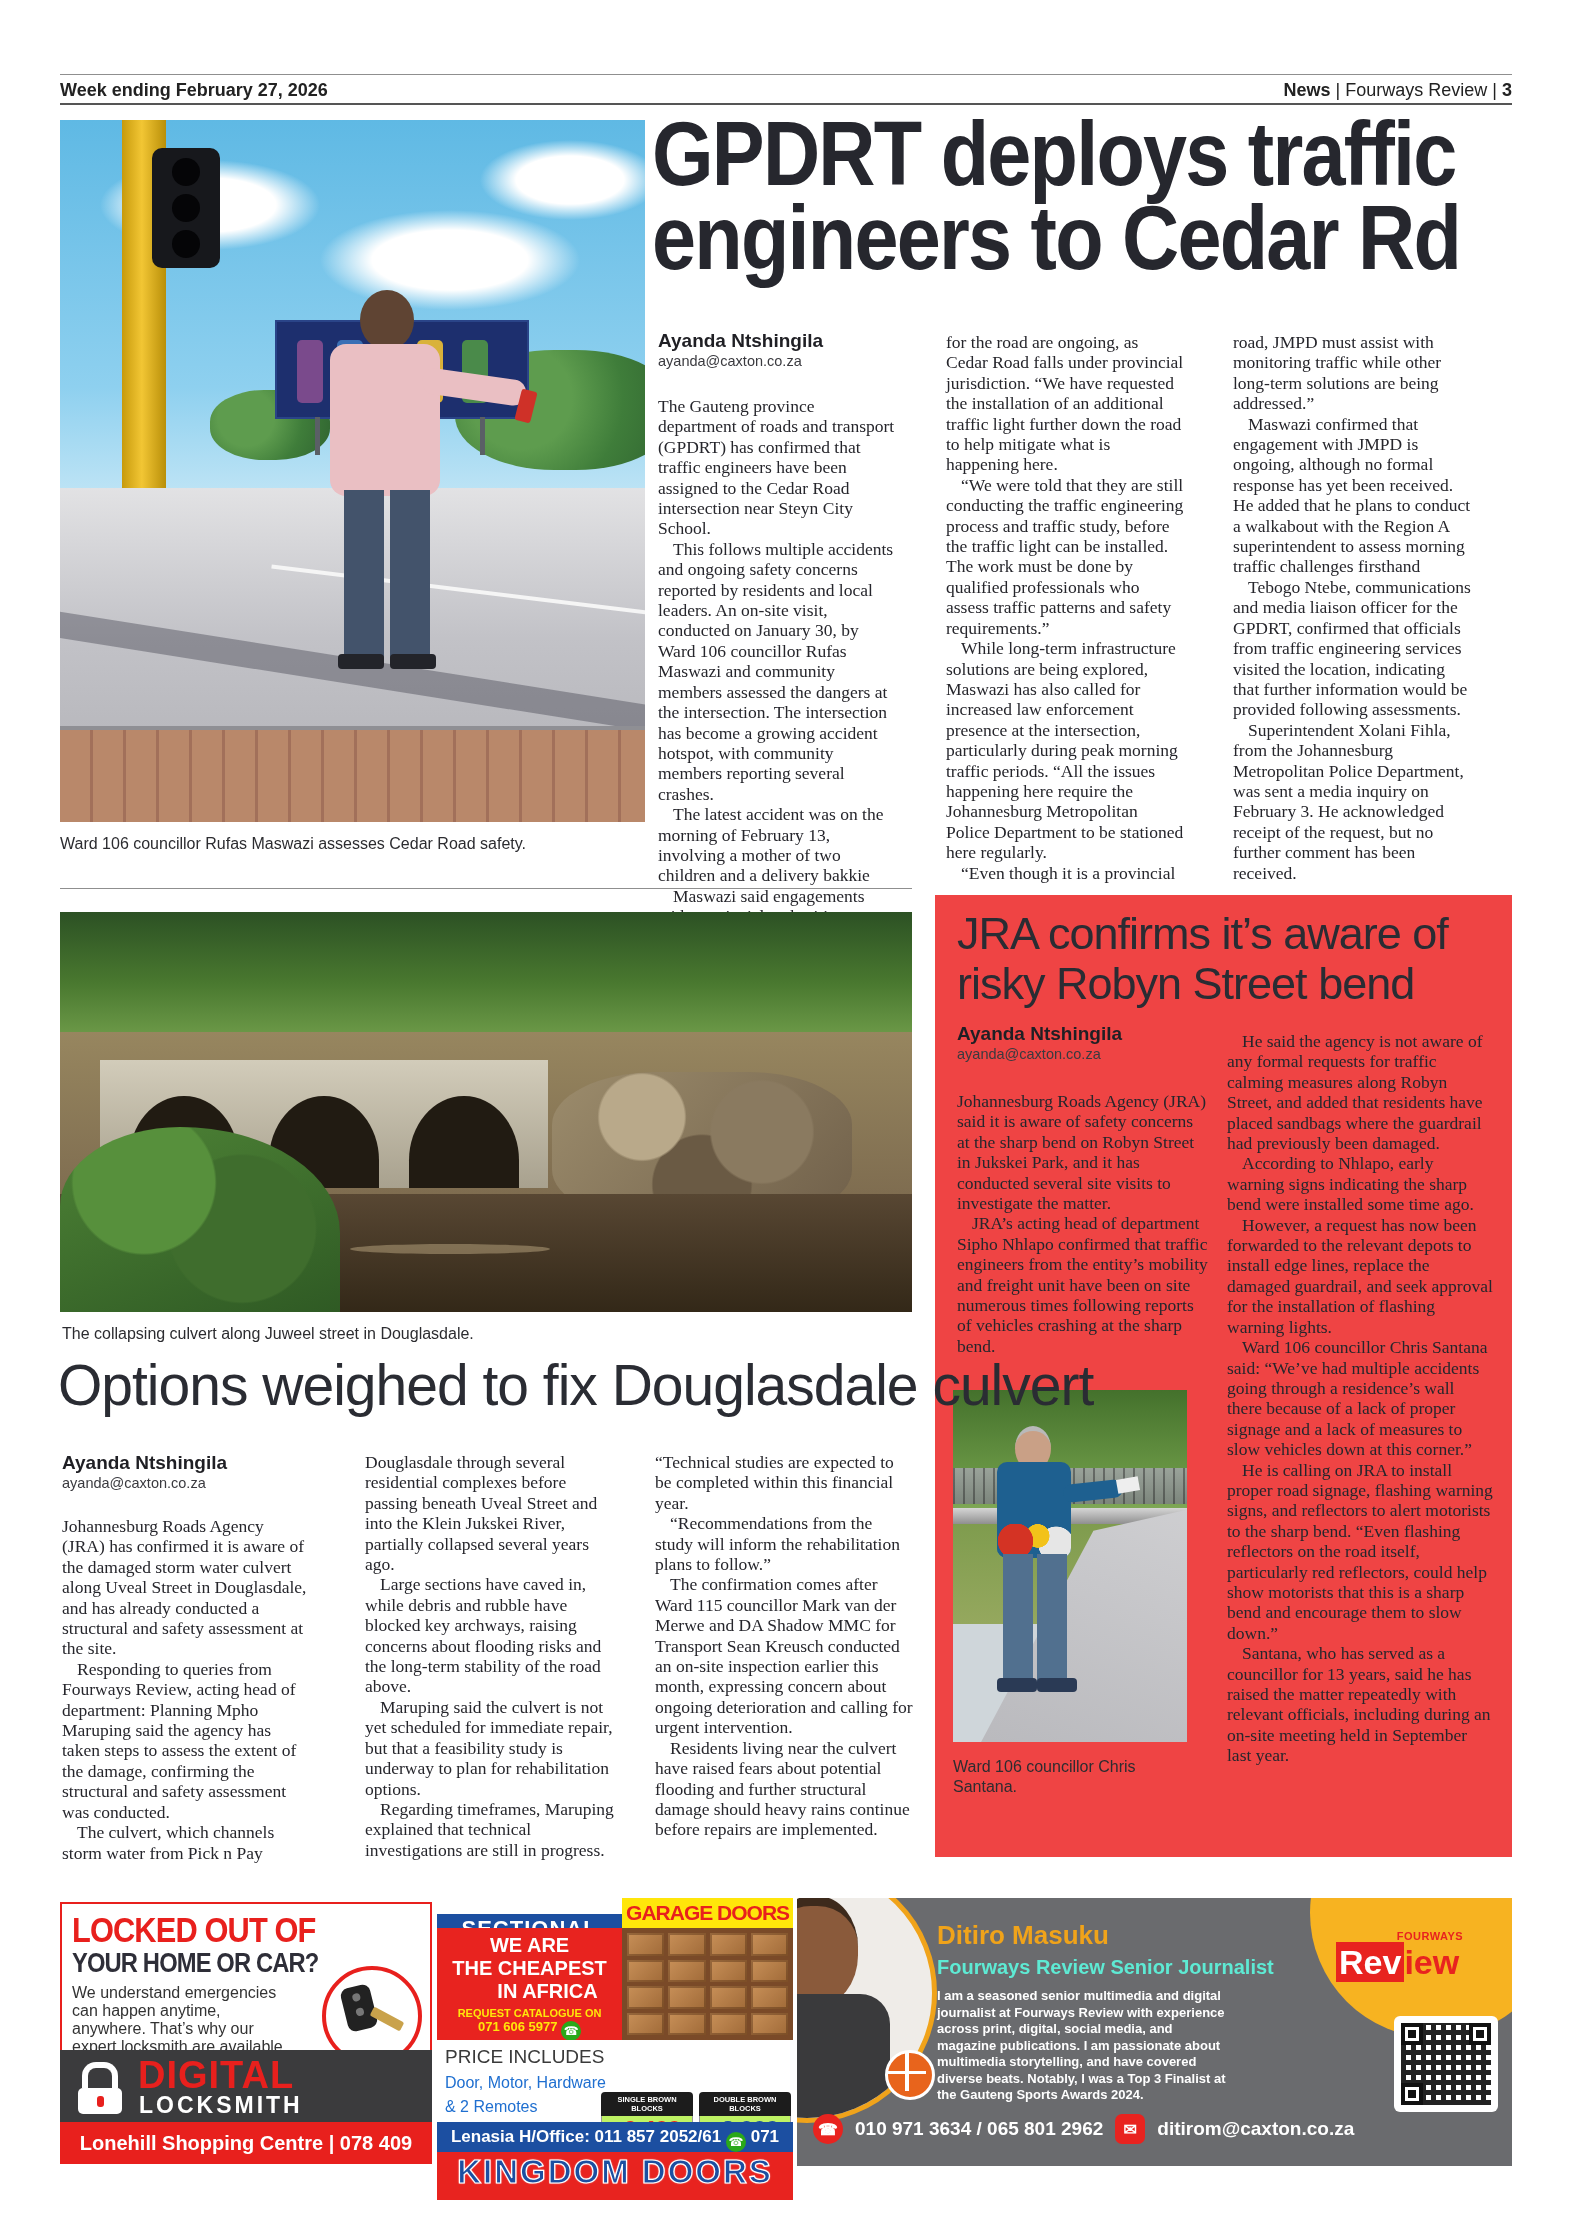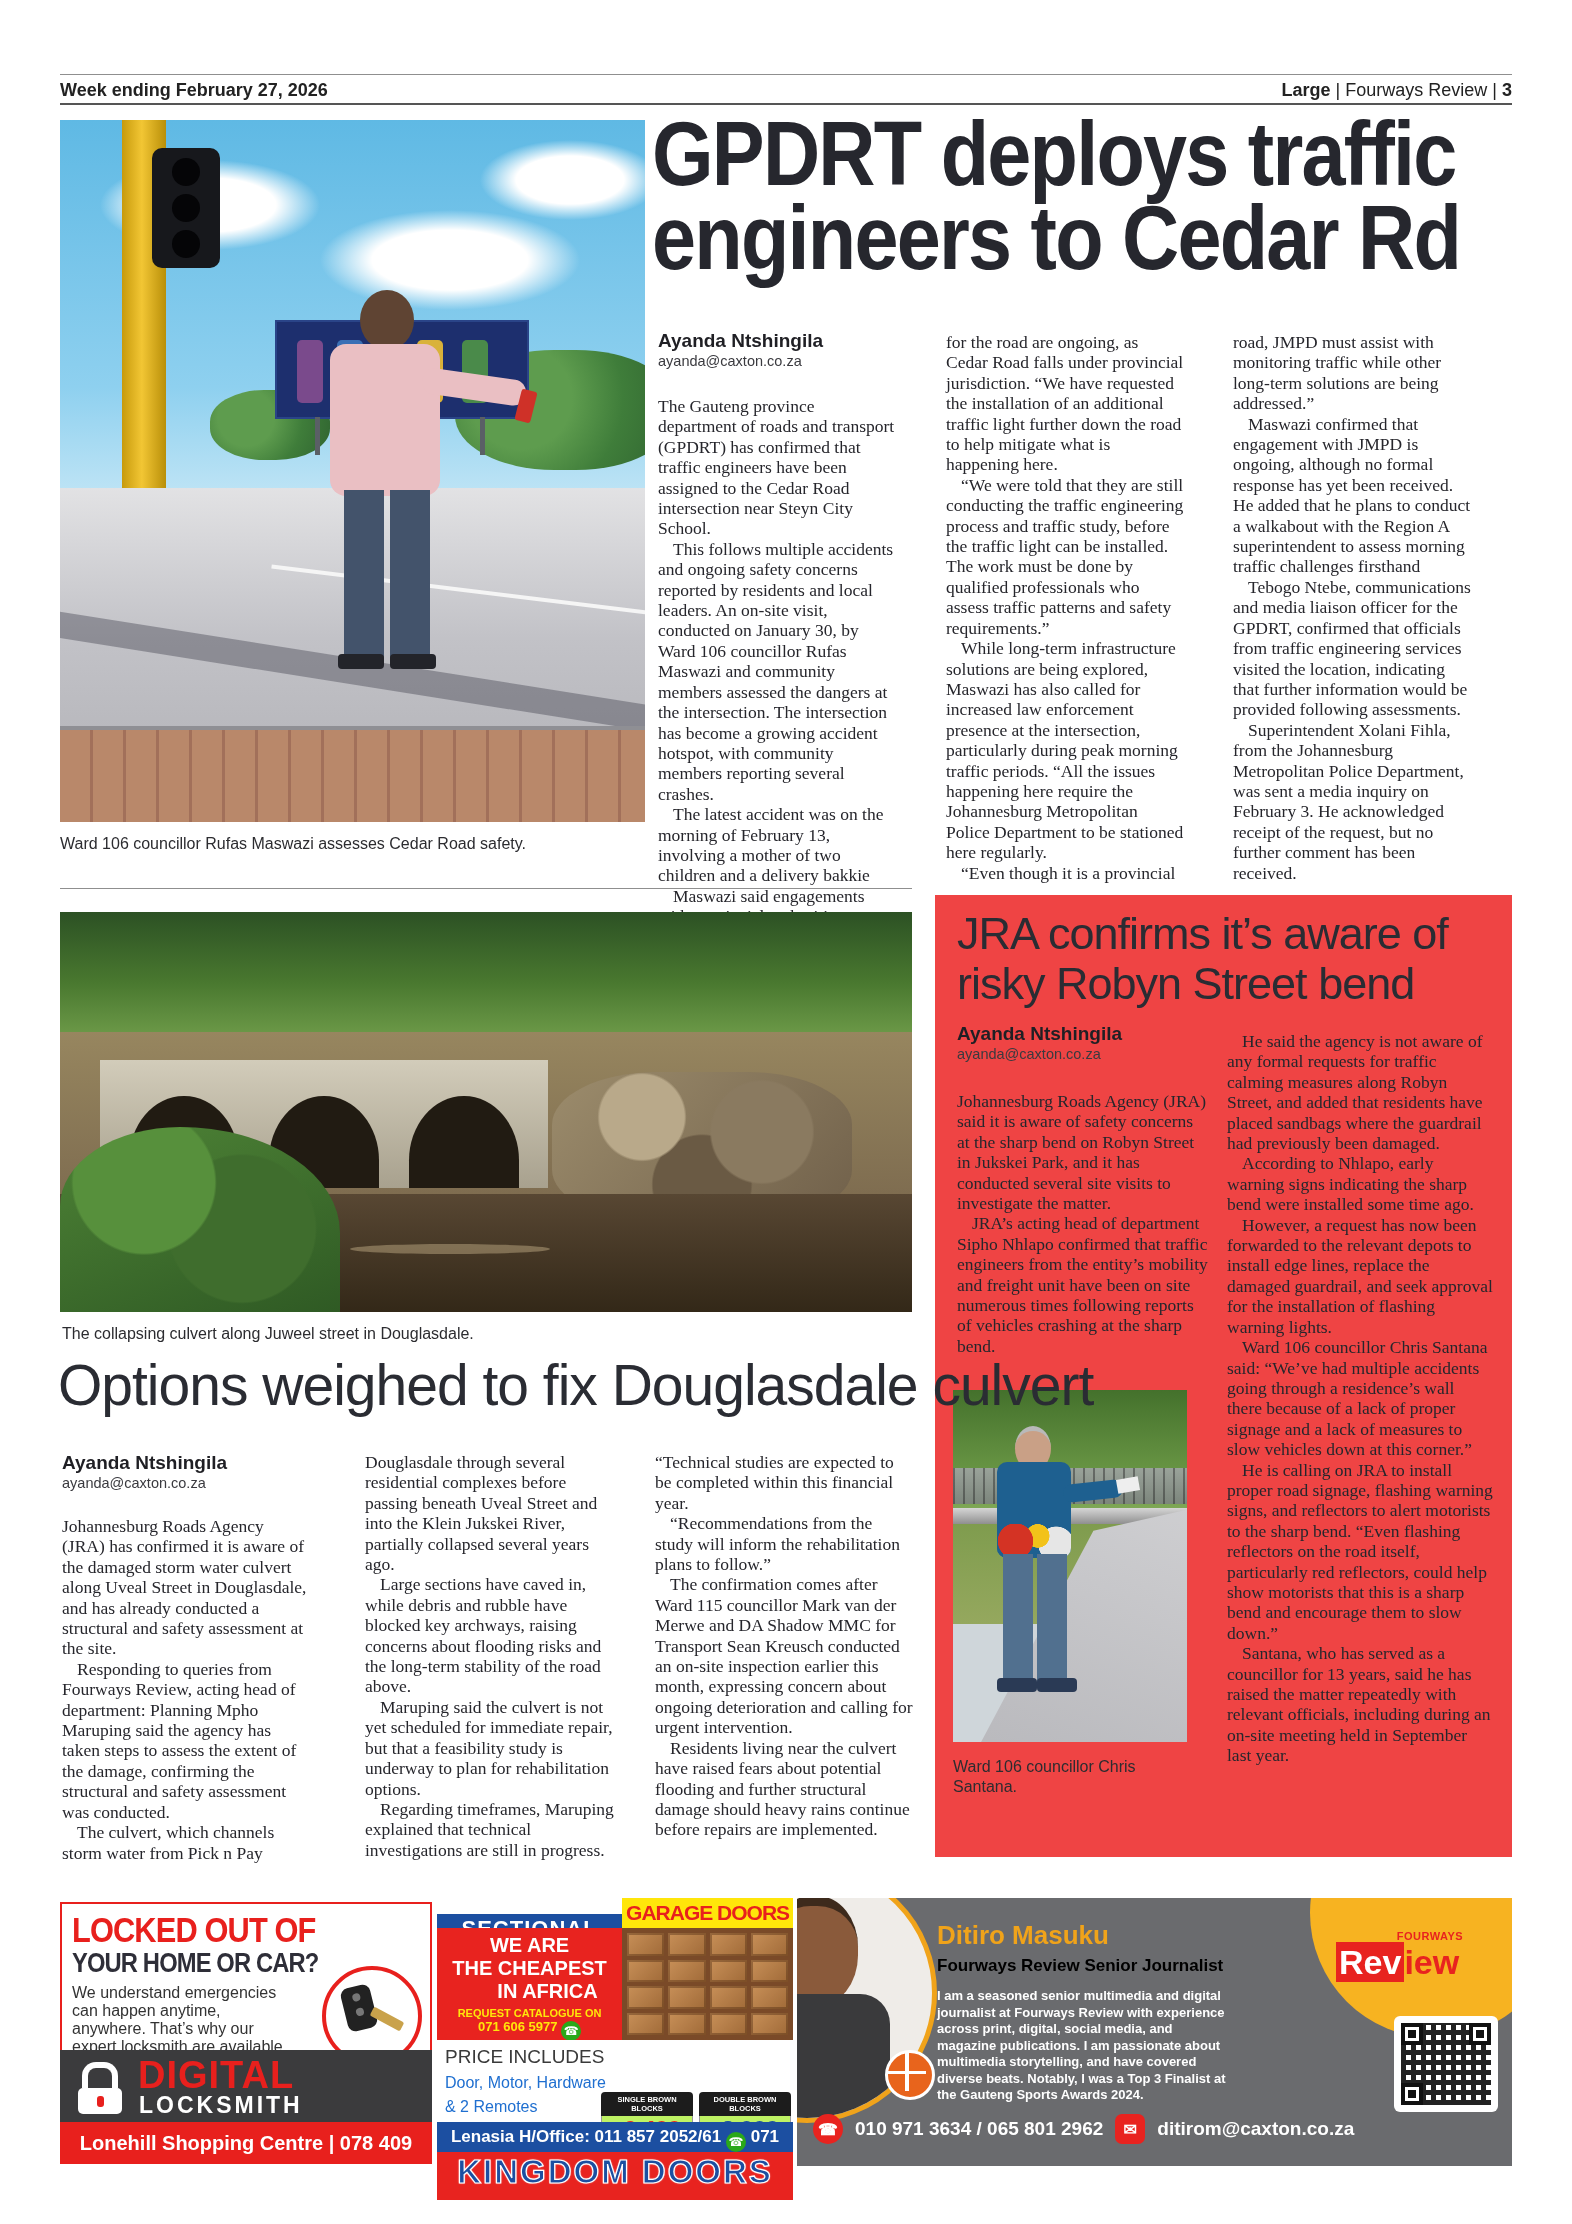--- a/index.html
+++ b/index.html
@@ -118,42 +118,42 @@
   .kd-logo{font-size:33px;font-weight:800;color:#1c4fa1;letter-spacing:2px;line-height:44px;-webkit-text-stroke:1.2px #fff;text-shadow:0 0 2px #fff;}
   
   #ad-j{left:797px;top:1898px;width:715px;height:268px;background:#6a6b6e;overflow:hidden;}
   .j-circle{position:absolute;left:-120px;top:-35px;width:250px;height:250px;border-radius:50%;background:#efece8;border:5px solid #f0a31a;overflow:hidden;}
   .j-head{position:absolute;left:88px;top:28px;width:88px;height:100px;border-radius:46%;background:#8a5a3b;border-top:10px solid #3d2a1c;}
   .j-shirt{position:absolute;left:58px;top:126px;width:150px;height:130px;border-radius:30px 30px 0 0;background:#3a3a3c;}
   .j-globe{position:absolute;left:88px;top:152px;width:44px;height:44px;border-radius:50%;background:#e8641c;border:3px solid #fff;}
   .j-globe:before{content:"";position:absolute;left:0;top:18px;width:38px;height:3px;background:#fff;}
   .j-globe:after{content:"";position:absolute;left:17px;top:0;width:4px;height:38px;background:#fff;}
   .j-name{position:absolute;left:140px;top:22px;font-size:26px;font-weight:800;color:#f0a31a;}
-  .j-role{position:absolute;left:140px;top:58px;font-size:17px;font-weight:700;color:#000000;}
+  .j-role{position:absolute;left:140px;top:58px;font-size:20px;font-weight:700;color:#5eead4;}
   .j-bio{position:absolute;left:140px;top:90px;width:290px;font-size:13px;font-weight:700;color:#fff;line-height:16.5px;}
   .j-rev{position:absolute;right:-48px;top:-110px;width:250px;height:250px;border-radius:50%;background:#f7b321;}
   .j-revtext{position:absolute;left:26px;bottom:56px;white-space:nowrap;}
   .j-revbox{display:inline-block;background:#e8231f;color:#fff;font-weight:800;font-size:34px;padding:0 3px;line-height:40px;}
   .j-reviw{display:inline-block;color:#e8231f;font-weight:800;font-size:34px;line-height:40px;}
   .j-revsm{position:absolute;right:-4px;top:-12px;font-size:11px;font-weight:700;color:#e8231f;letter-spacing:.5px;}
   .j-qr{position:absolute;right:14px;top:118px;width:104px;height:96px;background:#fff;border-radius:6px;padding:7px;box-sizing:border-box;}
   .j-qrg{position:relative;width:100%;height:100%;background-image:repeating-linear-gradient(0deg,#222 0 5px,rgba(0,0,0,0) 5px 10px),repeating-linear-gradient(90deg,#222 0 5px,#fff 5px 10px);}
   .j-qf{position:absolute;width:22px;height:22px;border:4px solid #111;background:#fff;box-sizing:border-box;}
   .j-qf:after{content:"";position:absolute;left:3px;top:3px;width:8px;height:8px;background:#111;}
   .j-contact{position:absolute;left:16px;top:216px;display:flex;align-items:center;gap:12px;color:#fff;font-weight:800;font-size:19px;}
   .j-cicon{display:inline-flex;width:30px;height:30px;border-radius:50%;background:#e8231f;color:#fff;font-size:16px;align-items:center;justify-content:center;}
   .j-cicon.sq{border-radius:7px;}
 </style>
 </head>
 <body>
 
 <div class="rule" style="left:60px;top:74px;width:1452px;"></div>
 <div class="abs" id="hdr-left">Week ending February 27, 2026</div>
 <div class="abs" id="hdr-right">
-  <b>Large</b>
+  <b>News</b>
   <span> <span>|</span> </span>
   <span>Fourways Review</span>
   <span> <span>|</span> </span>
   <b>3</b>
 </div>
 <div class="rule" style="left:60px;top:103px;width:1452px;height:2px;background:#555;"></div>
 
 <div class="photo" style="left:60px;top:120px;width:585px;height:702px;">
   <div class="cd-sky"></div>
   <div class="cd-cloud" style="left:40px;top:40px;width:220px;height:90px;"></div>

